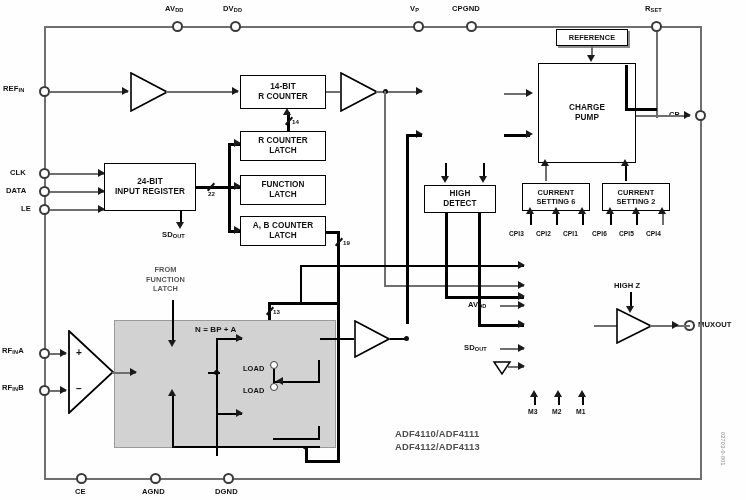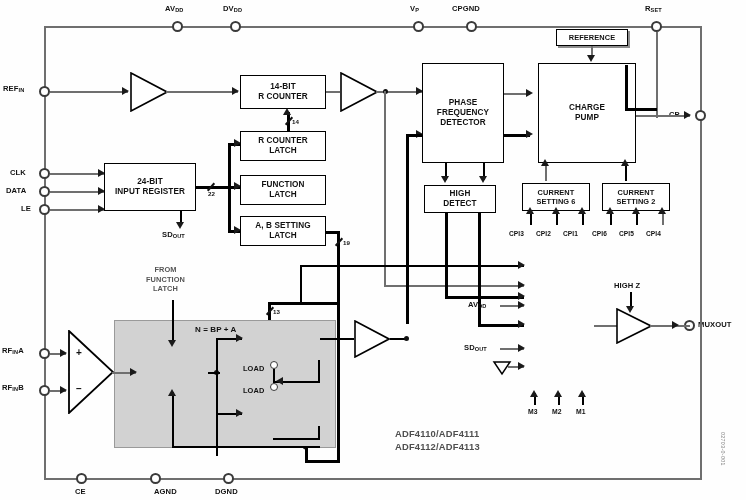--- a/index.html
+++ b/index.html
@@ -81,21 +81,21 @@
 
   <div class="pin" style="left:651px;top:21px;"></div>
   <div class="lbl" style="left:645px;top:4px;">
     <span>R</span><span class="sub">SET</span>
   </div>
 
   <div class="pin" style="left:76px;top:473px;"></div>
   <div class="lbl" style="left:75px;top:487px;"><span>CE</span></div>
 
   <div class="pin" style="left:150px;top:473px;"></div>
-  <div class="lbl" style="left:154px;top:487px;"><span>AGND</span></div>
+  <div class="lbl" style="left:142px;top:487px;"><span>AGND</span></div>
 
   <div class="pin" style="left:223px;top:473px;"></div>
   <div class="lbl" style="left:215px;top:487px;"><span>DGND</span></div>
 
   <div class="pin" style="left:39px;top:86px;"></div>
   <div class="lbl" style="left:3px;top:84px;">
     <span>REF</span><span class="sub">IN</span>
   </div>
 
   <div class="pin" style="left:39px;top:168px;"></div>
@@ -181,21 +181,21 @@
   <div class="wire hb blk2" style="left:228px;top:230px;width:12px;"></div>
   <div class="ar r" style="left:234px;top:226px;"></div>
 
   <div class="blk" style="left:240px;top:131px;width:86px;height:30px;">
     <div><span>R COUNTER</span><br><span>LATCH</span></div>
   </div>
   <div class="blk" style="left:240px;top:175px;width:86px;height:30px;">
     <div><span>FUNCTION</span><br><span>LATCH</span></div>
   </div>
   <div class="blk" style="left:240px;top:216px;width:86px;height:30px;">
-    <div><span>A, B SETTING</span><br><span>LATCH</span></div>
+    <div><span>A, B COUNTER</span><br><span>LATCH</span></div>
   </div>
 
   <div class="wire vb blk2" style="left:287px;top:112px;height:20px;"></div>
   <div class="ar u" style="left:283px;top:108px;"></div>
   <div class="slash" style="left:284px;top:120px;"></div>
   <div class="bw" style="left:292px;top:118px;">14</div>
 
   <div class="wire hb blk2" style="left:326px;top:231px;width:14px;"></div>
   <div class="wire vb blk2" style="left:337px;top:231px;height:72px;"></div>
   <div class="slash" style="left:334px;top:241px;"></div>
@@ -208,23 +208,20 @@
   <div class="bw" style="left:273px;top:308px;">13</div>
 
   <div class="wire vb blk2" style="left:305px;top:440px;height:22px;"></div>
   <div class="wire hb blk2" style="left:305px;top:460px;width:35px;"></div>
   <div class="wire vb blk2" style="left:337px;top:303px;height:158px;"></div>
   <div class="ar u" style="left:301px;top:396px;"></div>
   <div class="wire vb blk2" style="left:305px;top:400px;height:42px;"></div>
   <div class="slash" style="left:302px;top:444px;"></div>
   <div class="bw" style="left:310px;top:442px;">6</div>
 
-  <div class="blk" style="left:422px;top:63px;width:82px;height:100px;">
-    <div><span>PHASE</span><br><span>FREQUENCY</span><br><span>DETECTOR</span></div>
-  </div>
 
   <div class="blk" style="left:538px;top:63px;width:98px;height:100px;">
     <div><span>CHARGE</span><br><span>PUMP</span></div>
   </div>
 
   <div class="blk shadow" style="left:556px;top:29px;width:72px;height:17px;font-size:7.4px;">
     <span>REFERENCE</span>
   </div>
   <div class="wire v" style="left:591px;top:46px;height:11px;"></div>
   <div class="ar d" style="left:587px;top:55px;"></div>

